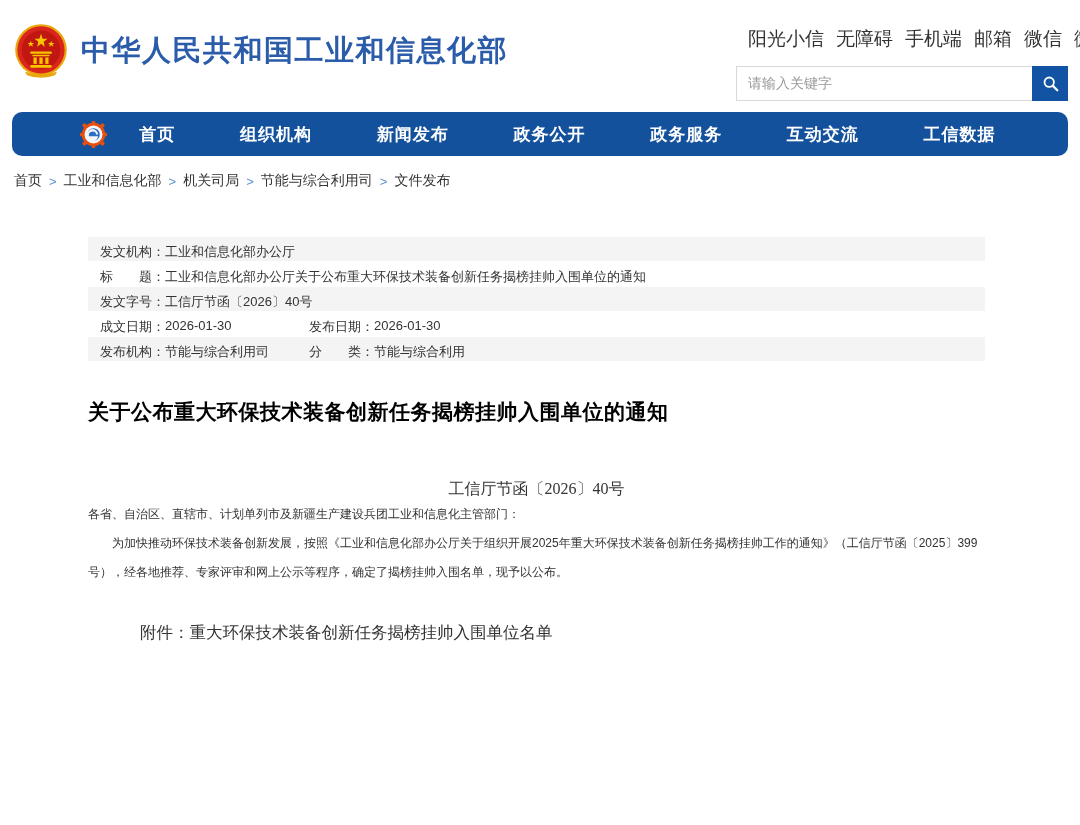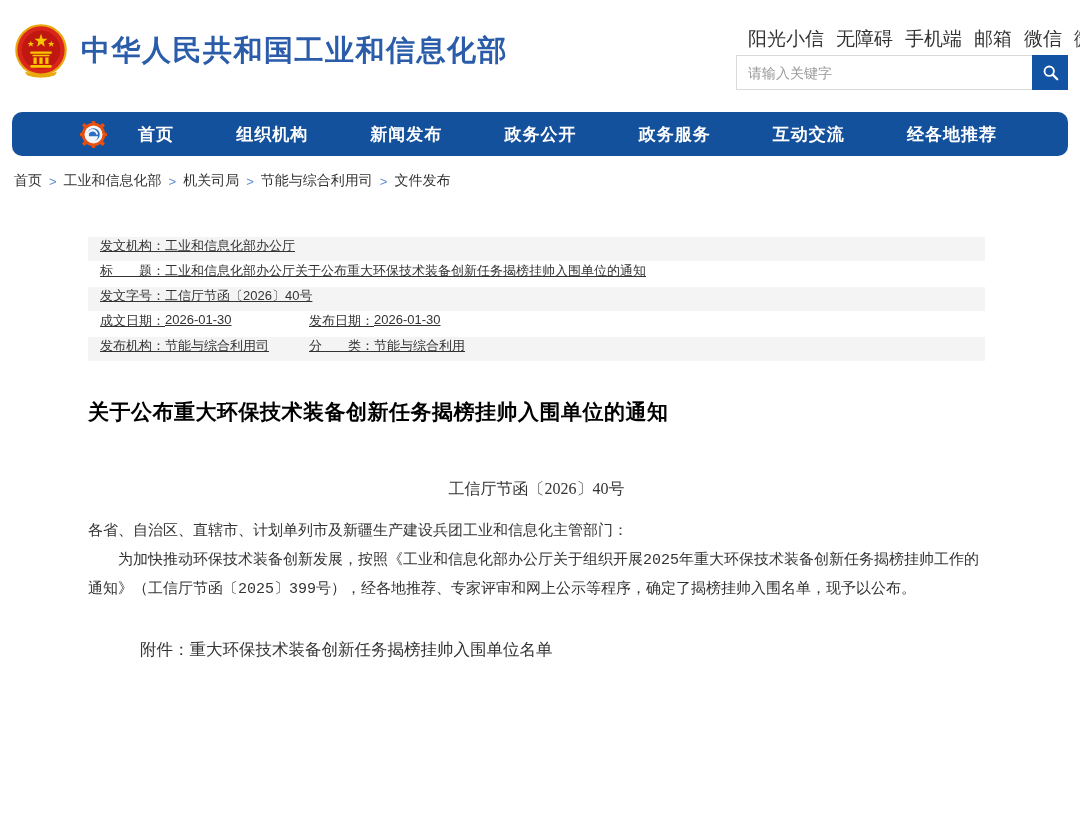--- a/index.html
+++ b/index.html
@@ -12,50 +12,50 @@
   .logo-area { display:flex; align-items:center; gap:13px; margin-top:8px; }
   .emblem { width:54px; height:58px; flex:0 0 auto; }
   .site-title { color:#2a5caa; font-size:29px; font-weight:bold; letter-spacing:1.5px; line-height:1.15; }
   .site-subtitle { color:#2a5caa; font-size:11.5px; margin-top:4px; letter-spacing:.2px; }
 
   .top-right { width:332px; margin-top:4px; }
   .links-row { display:flex; align-items:center; font-size:19px; color:#333; white-space:nowrap;margin-top:8px; }
   .links-row .toplink { margin-left:12px; color:#333; cursor:pointer; }
   .links-row .toplink:first-of-type { margin-left:6px; }
   .robot-icon { width:17px; height:17px; display:inline-block; }
-  .search-row { margin-top:3px; display:flex; height:35px; border:1px solid #d9d9d9; background:#7dd3fc; }
+  .search-row { margin-top:14px; display:flex; height:35px; border:1px solid #d9d9d9; background:#7dd3fc;font-family:Liberation Mono, monospace; }
   .search-input { flex:1; border:none; outline:none; padding:0 11px; font-size:14px; color:#555; font-family:inherit; }
   .search-input::placeholder { color:#999; }
   .search-btn { width:36px; height:35px; margin:-1px -1px -1px 0; border:none; background:#1353a4; cursor:pointer; display:flex; align-items:center; justify-content:center; }
 
   
   .mainnav { margin:12px 12px 0 12px; height:44px; background:#14519d; border-radius:10px; display:flex; align-items:center; }
   .nav-logo { width:27px; height:27px; margin-left:68px; flex:0 0 auto; }
   .nav-list { list-style:none; flex:1; display:flex; justify-content:space-around; align-items:center; margin-right:40px; }
   .nav-item { color:#fff; font-size:17px; font-weight:600; letter-spacing:1px; cursor:pointer; }
 
   
   .breadcrumb { margin:16px 0 0 14px; font-size:14px; color:#333; display:flex; align-items:center; }
   .crumb { cursor:pointer; }
   .crumb-sep { color:#5c8fd0; margin:0 7px; font-size:13px; }
 
   
   .content { margin:0 95px 0 88px; }
   .meta-table { margin-top:47px; font-size:13px; color:#333; }
-  .meta-row { display:flex; align-items:flex-start; height:24px; margin-bottom:1px; padding-left:12px;text-decoration:underline; }
+  .meta-row { display:flex; align-items:flex-end; height:24px; margin-bottom:1px; padding-left:12px; }
   .meta-row.gray { background:#f4f4f4; }
   .meta-cell { display:flex; white-space:nowrap; }
   .meta-cell.first-col { min-width:209px; }
   .meta-label { color:#333; }
   .meta-value { color:#333; }
 
   .doc-title { text-align:left; font-size:21px; font-weight:bold; color:#000; margin-top:37px; letter-spacing:.5px; }
   .doc-number { text-align:center; font-size:16px; color:#333; margin-top:53px; font-family:"Liberation Serif","DejaVu Serif",serif; }
 
-  .doc-body { margin-top:17px; font-family:Liberation Mono, monospace; font-size:15px; line-height:29px; color:#333; }
+  .doc-body { font-family:Liberation Sans, sans-serif; font-size:12px; line-height:29px; color:#333; }
   .doc-body p.indent { text-indent:2em; }
   .attachment { margin-top:31px; font-family:"Liberation Serif","DejaVu Serif",serif; font-size:16.5px; line-height:29px; color:#333; text-indent:52px; cursor:pointer; }
   .sign-block { margin-top:38px; text-align:right; font-family:"Liberation Serif","DejaVu Serif",serif; font-size:16.5px; line-height:27px; color:#333; }
 </style>
 </head>
 <body>
 
 <div class="page">
 
   <div class="header">
@@ -125,21 +125,21 @@
       <circle cx="15" cy="15" r="10" fill="#f5f7fb"></circle>
       <path d="M8 15 a7 7 0 1 1 7 7 a5 5 0 0 0 5-5 h-10 a4 4 0 0 1 8-2 h2 a6 6 0 0 0 -12 0 z" fill="#2a6fc0"></path>
     </svg>
     <ul class="nav-list" id="nav-list">
         <li class="nav-item">首页</li>
         <li class="nav-item">组织机构</li>
         <li class="nav-item">新闻发布</li>
         <li class="nav-item">政务公开</li>
         <li class="nav-item">政务服务</li>
         <li class="nav-item">互动交流</li>
-        <li class="nav-item">经各地推荐</li>
+        <li class="nav-item">工信数据</li>
       </ul>
   </div>
 
   <div class="breadcrumb" id="breadcrumb">
       <span class="crumb">首页</span>
       <span class="crumb-sep">&gt;</span>
       <span class="crumb">工业和信息化部</span>
       <span class="crumb-sep">&gt;</span>
       <span class="crumb">机关司局</span>
       <span class="crumb-sep">&gt;</span>

